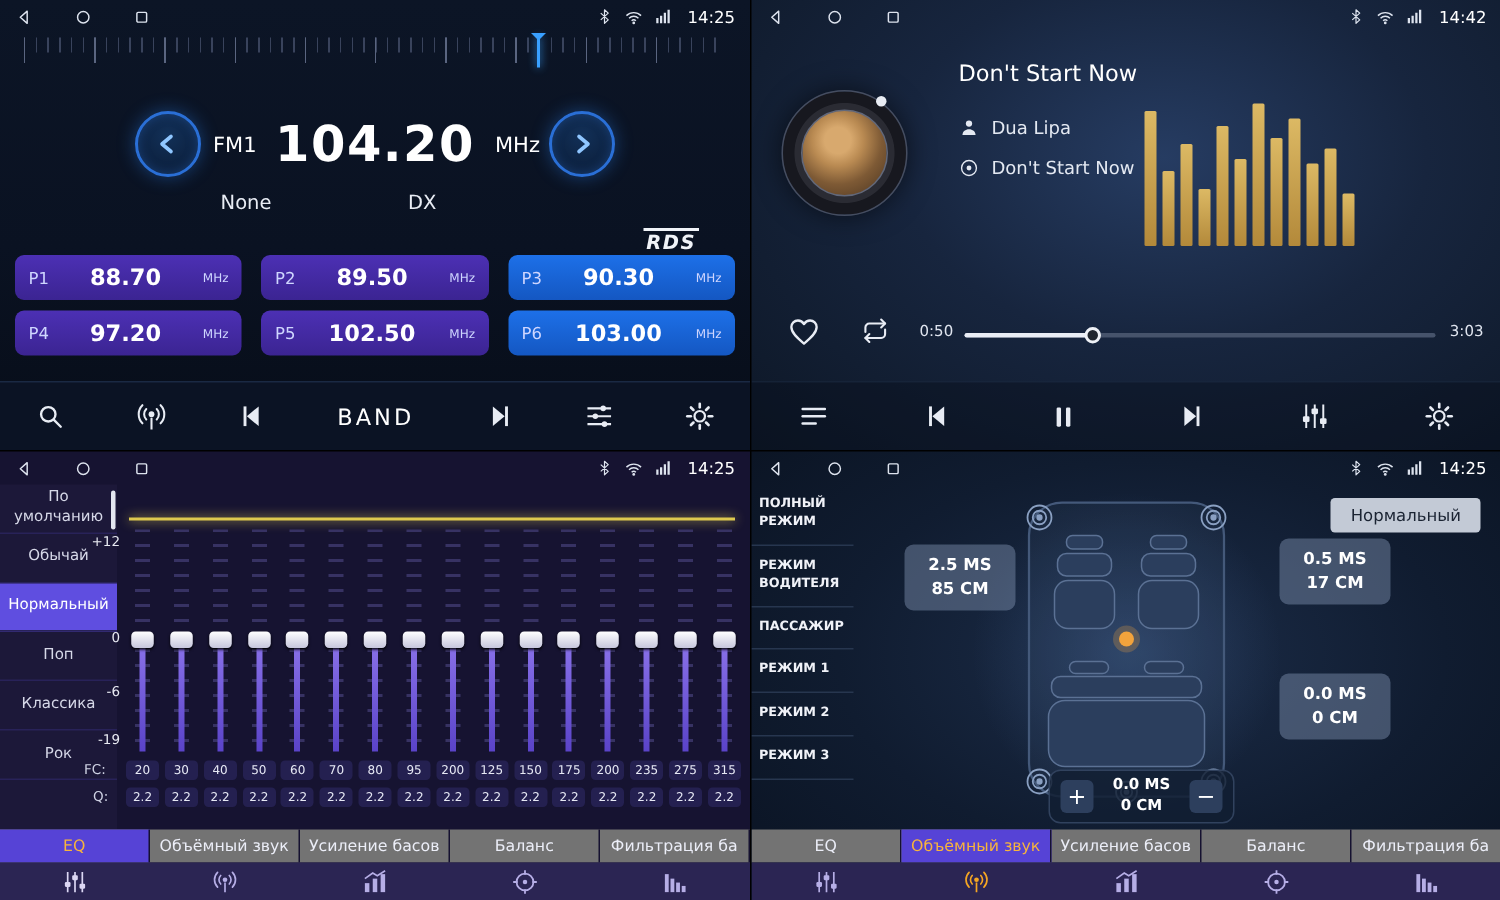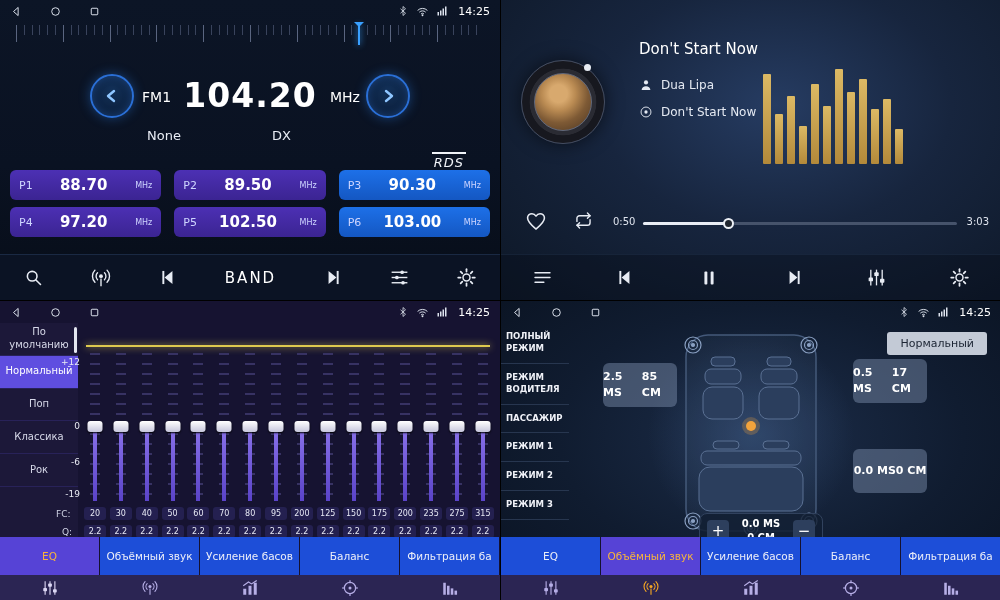--- a/index.html
+++ b/index.html
@@ -26,21 +26,21 @@
   .scale-label{font-size:8.5px;color:#94a0b8}
   .needle{position:absolute;left:358px;top:24px;width:2px;height:21px;background:#39a0ff;box-shadow:0 0 6px #39a0ff}
   .needle:before{content:"";position:absolute;top:-2px;left:-4px;border:5px solid transparent;border-top-color:#39a0ff}
   .freq-circle{position:absolute;width:44px;height:44px;border-radius:50%;border:2px solid #2a6fd6;background:radial-gradient(circle at 50% 35%,#123058,#0a1a33);display:flex;align-items:center;justify-content:center;box-shadow:0 0 12px rgba(40,120,220,.45),inset 0 0 8px rgba(60,140,255,.3);cursor:pointer}
   .freq-circle.prev{left:90px;top:74px}.freq-circle.next{left:366px;top:74px}
   .band-label{position:absolute;left:142px;top:89px;font-size:14px;color:#fff}
   .freq-value{position:absolute;left:178px;width:144px;top:76px;text-align:center;font-size:33px;font-weight:bold;color:#fff;letter-spacing:1px}
   .freq-unit{position:absolute;left:330px;top:89px;font-size:14px;color:#fff}
   .mode-none{position:absolute;left:132px;top:128px;width:64px;text-align:center;font-size:13px;color:#e8ecf4}
   .mode-dx{position:absolute;left:272px;top:128px;font-size:13px;color:#e8ecf4}
-  .rds{position:absolute;right:34px;top:152px;color:#f0f3f8;font-style:italic;font-weight:normal;font-size:13px;letter-spacing:1px;border-top:2px solid #f0f3f8;border-bottom:2px solid #f0f3f8;padding:1px 2px}
+  .rds{position:absolute;right:34px;top:152px;color:#f0f3f8;font-style:italic;font-weight:bold;font-size:13px;letter-spacing:1px;border-top:2px solid #f0f3f8;border-bottom:2px solid #f0f3f8;padding:1px 2px}
   .preset-grid{position:absolute;top:170px;left:10px;right:10px;display:grid;grid-template-columns:repeat(3,1fr);gap:7px 13px}
   .preset{height:30px;border-radius:6px;display:flex;align-items:center;padding:0 9px;background:linear-gradient(180deg,#4c30b4,#3b2492);cursor:pointer}
   .preset.active{background:linear-gradient(180deg,#1d70e8,#1457c2)}
   .preset .pid{font-size:11px;color:#cfd6ff;width:20px}
   .preset .pfreq{flex:1;text-align:center;font-size:15px;font-weight:bold;color:#fff}
   .preset .punit{font-size:8px;color:#cfd6ff;width:24px;text-align:right}
   .toolbar{position:absolute;left:0;right:0;bottom:0;height:46px;display:flex;align-items:center;justify-content:space-around;color:#e8ecf4}
   .radio .toolbar{background:#0b1324;border-top:1px solid #1a2943}
   .band-btn{font-size:15px;letter-spacing:2px;color:#fff;cursor:pointer}
 
@@ -58,21 +58,21 @@
   .heart-btn{position:absolute;left:24px;top:210px;color:#e8ecf4;cursor:pointer}
   .repeat-btn{position:absolute;left:72px;top:210px;color:#e8ecf4;cursor:pointer}
   .elapsed{position:absolute;left:112px;top:216px;font-size:10px;color:#dfe4ee}
   .progress-track{position:absolute;left:142px;right:44px;top:222px;height:3px;background:#46536b;border-radius:2px;cursor:pointer}
   .progress-fill{height:100%;background:#e9edf5;border-radius:2px}
   .progress-knob{position:absolute;top:-4px;width:11px;height:11px;border-radius:50%;background:#20262f;border:2px solid #eef1f6;transform:translateX(-5px);cursor:pointer}
   .duration{position:absolute;right:12px;top:216px;font-size:10px;color:#dfe4ee}
   .player .toolbar{background:rgba(6,12,22,.35);border-top:1px solid rgba(40,60,90,.35)}
 
   
-  .tabbar{position:absolute;left:0;right:0;bottom:26px;height:38px;display:flex;background:#1d4ed8}
+  .tabbar{position:absolute;left:0;right:0;bottom:26px;height:22px;display:flex;background:#737373}
   .tab{flex:1;display:flex;align-items:center;justify-content:center;font-size:10.5px;color:#eceef8;border-right:1px solid #151130;white-space:nowrap;overflow:hidden;cursor:pointer}
   .tab.active{background:#5643d6;color:#f8b43c}
   .iconbar{position:absolute;left:0;right:0;bottom:0;height:26px;background:#2b2553;display:flex}
   .icon-slot{flex:1;display:flex;align-items:center;justify-content:center;color:#b6aee6;cursor:pointer}
   .icon-slot.bright{color:#dcd7f4}
   .icon-slot.active{color:#f5a623}
 
   
   .eq{background:#161331}
   .eq-sidebar{position:absolute;left:0;top:22px;bottom:48px;width:78px;background:#1c1839;overflow:hidden}
@@ -92,21 +92,21 @@
   .pill-row.fc{top:206px}.pill-row.q{top:224px}
   .pill{width:22px;height:13px;border-radius:3px;background:#242050;color:#e6e8f4;font-size:8px;display:flex;align-items:center;justify-content:center}
 
   
   .sound{background:radial-gradient(ellipse at 52% 45%,#1c2d49 0%,#101c30 55%,#0a1322 100%)}
   .sound-sidebar{position:absolute;left:0;top:22px;width:68px}
   .mode{padding:8px 5px;color:#f0f2f8;font-size:8.5px;font-weight:bold;border-bottom:1px solid #27364f;line-height:1.4;cursor:pointer}
   .profile-btn{position:absolute;right:14px;top:31px;padding:5px 13px;background:#c3cad6;color:#1b2433;font-size:11px;border-radius:3px;cursor:pointer}
   .car-glow{position:absolute;left:138px;top:18px;width:224px;height:232px;background:radial-gradient(ellipse,rgba(95,135,195,.25),transparent 65%)}
   .car{position:absolute;left:160px;top:28px}
-  .delay{position:absolute;width:74px;height:44px;border-radius:6px;background:rgba(118,136,166,.5);display:flex;flex-direction:row;align-items:center;justify-content:center;color:#fff;font-size:11px;font-weight:bold;line-height:1.5;cursor:pointer}
+  .delay{position:absolute;width:74px;height:44px;border-radius:6px;background:rgba(118,136,166,.5);display:flex;flex-direction:column;align-items:center;justify-content:center;color:#fff;font-size:11px;font-weight:bold;line-height:1.5;cursor:pointer}
   .delay.fl{left:102px;top:62px}.delay.fr{left:352px;top:58px}
   .delay.rl{left:102px;top:142px}.delay.rr{left:352px;top:148px}
   .adjust{position:absolute;left:198px;top:212px;width:124px;height:36px;background:rgba(18,30,50,.85);border:1px solid #31425e;border-radius:8px;display:flex;align-items:center;justify-content:space-between;padding:0 7px}
   .adj-btn{width:22px;height:22px;border-radius:4px;background:#2d3f5d;color:#fff;display:flex;align-items:center;justify-content:center;font-size:15px;cursor:pointer}
   .adj-val{font-size:10px;font-weight:bold;color:#fff;text-align:center;line-height:1.45}
 </style>
 </head>
 <body>
 
 <svg width="0" height="0" style="position:absolute">
@@ -336,20 +336,45 @@
       <svg width="21" height="21">
           <use href="#i-tune"></use>
         </svg>
       <svg width="21" height="21">
           <use href="#i-gear"></use>
         </svg>
     </div>
   </section>
 
   <section class="quad player">
+    <div class="statusbar">
+      <div class="nav-icons">
+        <svg width="13" height="13">
+            <use href="#i-back"></use>
+          </svg>
+        <svg width="13" height="13">
+            <use href="#i-circle"></use>
+          </svg>
+        <svg width="13" height="13">
+            <use href="#i-square"></use>
+          </svg>
+      </div>
+      <div class="sys-icons">
+        <svg width="12" height="12">
+            <use href="#i-bt"></use>
+          </svg>
+        <svg width="13" height="13">
+            <use href="#i-wifi"></use>
+          </svg>
+        <svg width="12" height="12">
+            <use href="#i-signal"></use>
+          </svg>
+        <span class="time">14:42</span>
+      </div>
+    </div>
     <div class="album">
       <div class="album-inner"></div>
       <div class="album-dot"></div>
     </div>
     <span class="song-title">Don't Start Now</span>
     <div class="meta-row artist">
       <svg width="14" height="14">
           <use href="#i-person"></use>
         </svg>
       <span class="meta-text">Dua Lipa</span>
@@ -429,20 +454,21 @@
             <use href="#i-wifi"></use>
           </svg>
         <svg width="12" height="12">
             <use href="#i-signal"></use>
           </svg>
         <span class="time">14:25</span>
       </div>
     </div>
     <div class="eq-sidebar" id="eq-presets">
         <div class="eq-preset">По умолчанию</div>
+        <div class="eq-preset">Обычай</div>
         <div class="eq-preset active">Нормальный</div>
         <div class="eq-preset">Поп</div>
         <div class="eq-preset">Классика</div>
         <div class="eq-preset">Рок</div>
       </div>
     <div class="eq-scrollbar"></div>
     <div class="eq-curve"></div>
     <div id="db-labels">
         <span class="db-label" style="top: 56px;">+12</span>
         <span class="db-label" style="top: 120px;">0</span>

